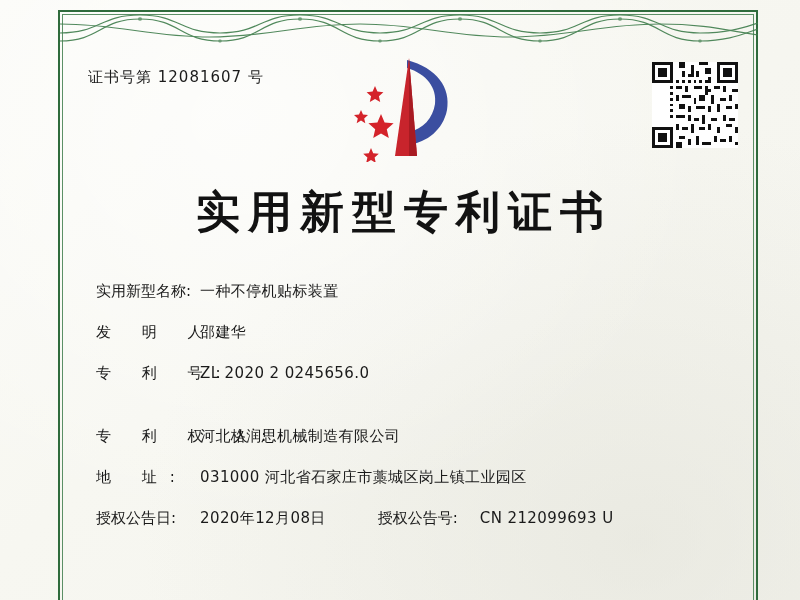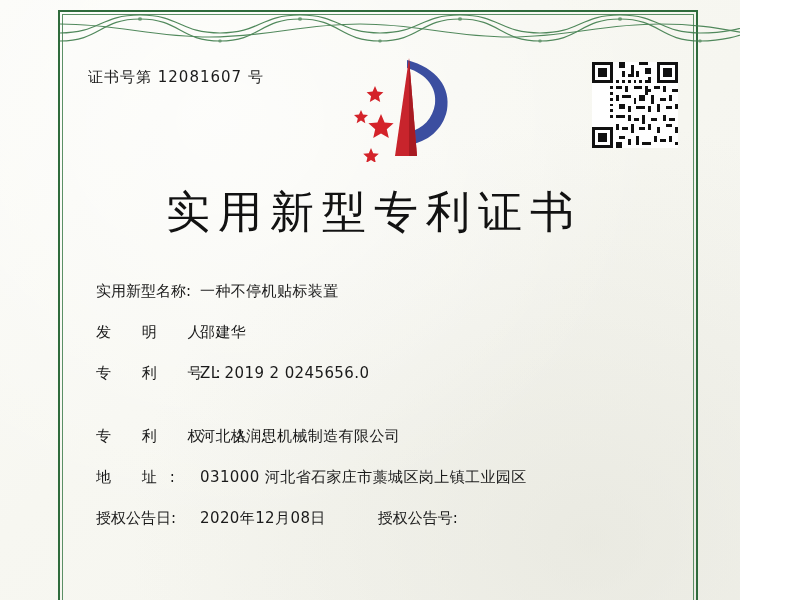--- a/index.html
+++ b/index.html
@@ -9,21 +9,21 @@
   body {
     width: 800px;
     height: 600px;
     background: #ffffff;
     font-family: "Liberation Sans", sans-serif;
     overflow: hidden;
   }
 
   .certificate {
     position: relative;
-    width: 740px;
+    width: 800px;
     height: 600px;
     background: linear-gradient(135deg, #fbfbf7 0%, #f7f7f1 40%, #f4f4ee 100%);
     box-sizing: border-box;
     overflow: hidden;
   }
 
   
   .paper-texture {
     position: absolute;
     inset: 0;
@@ -99,21 +99,21 @@
 
   
   .main-title {
     position: absolute;
     left: 0;
     right: 0;
     top: 183px;
     text-align: center;
     font-family: "DejaVu Serif", serif;
     font-size: 44px;
-    font-weight: normal;
+    font-weight: bold;
     letter-spacing: 8px;
     color: #121212;
     text-indent: 8px;
   }
 
   
   .fields {
     position: absolute;
     left: 96px;
     top: 282px;
@@ -305,38 +305,39 @@
       <span class="field-value">一种不停机贴标装置</span>
     </div>
 
     <div class="field-row">
       <span class="field-label spaced-3">发 明 人:</span>
       <span class="field-value">邵建华</span>
     </div>
 
     <div class="field-row">
       <span class="field-label spaced-3">专 利 号:</span>
-      <span class="field-value">ZL 2019 2 0245656.0</span>
+      <span class="field-value">ZL 2020 2 0245656.0</span>
     </div>
 
     <div class="field-row">
     </div>
 
     <div class="field-row">
       <span class="field-label spaced-4">专 利 权 人:</span>
       <span class="field-value">河北格润思机械制造有限公司</span>
     </div>
 
     <div class="field-row">
       <span class="field-label spaced-4">地 址:</span>
       <span class="field-value">031000 河北省石家庄市藁城区岗上镇工业园区</span>
     </div>
 
     <div class="field-row last">
       <span class="field-label">授权公告日:</span>
       <span class="field-value">2020年12月08日</span>
       <span class="inline-extra">
         <span class="field-label">授权公告号:</span>
+        <span class="field-value">CN 212099693 U</span>
       </span>
     </div>
 
   </div>
 </div>
 
 </body></html>

